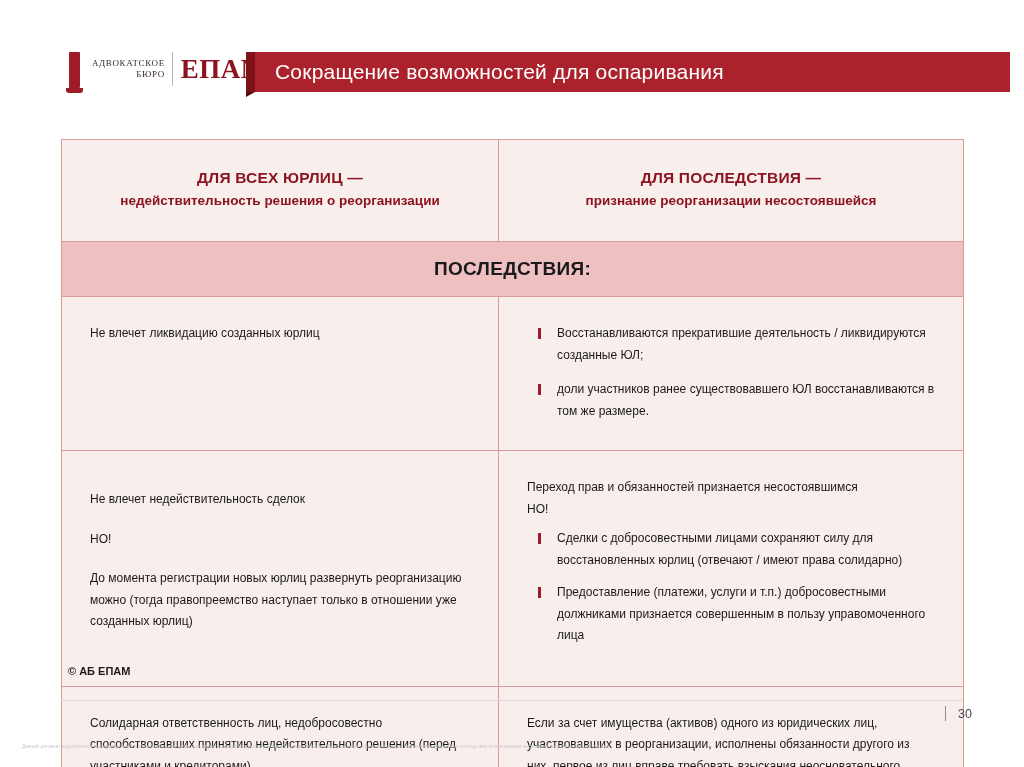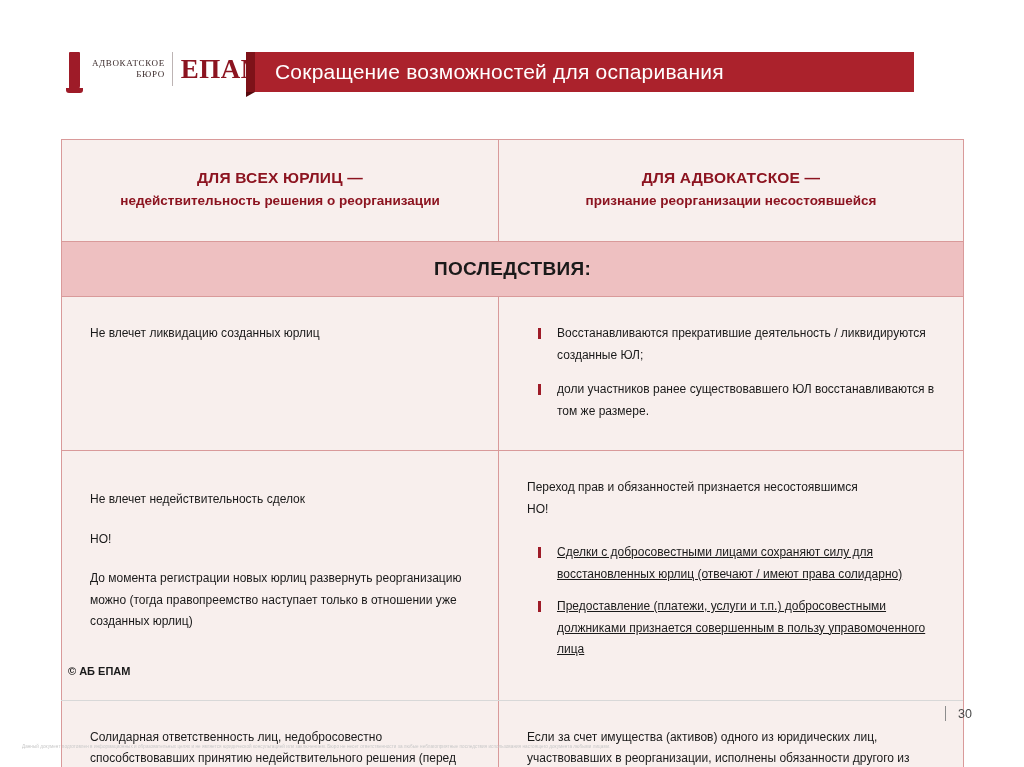--- a/index.html
+++ b/index.html
@@ -76,21 +76,21 @@
     font-weight: bold;
     letter-spacing: 0.5px;
     color: #8c1420;
     padding-left: 8px;
   }
 
   #title-bar {
     position: absolute;
     left: 246px;
     top: 52px;
-    width: 668px;
+    width: 764px;
     height: 40px;
     background: #ab222c;
   }
   #title-bar .notch {
     position: absolute;
     left: 0; top: 0;
     width: 9px; height: 40px;
     background: #7e1219;
   }
   #title-bar .tail {
@@ -276,21 +276,21 @@
 
     <tr>
       <td>
         <div class="hdr-cell">
           <div class="hdr-top">ДЛЯ ВСЕХ ЮРЛИЦ —</div>
           <div class="hdr-sub">недействительность решения о реорганизации</div>
         </div>
       </td>
       <td>
         <div class="hdr-cell">
-          <div class="hdr-top">ДЛЯ АДВОКАТСКОЕ —</div>
+          <div class="hdr-top">ДЛЯ ПОСЛЕДСТВИЯ —</div>
           <div class="hdr-sub">признание реорганизации несостоявшейся</div>
         </div>
       </td>
     </tr>
 
     <tr>
       <td class="band-cell" colspan="2">
         <span class="band-text">ПОСЛЕДСТВИЯ:</span>
       </td>
     </tr>
@@ -322,21 +322,21 @@
         <div class="body-cell pad-mid">
           <p>Не влечет недействительность сделок</p>
           <p class="center gap">НО!</p>
           <p class="gap">До момента регистрации новых юрлиц развернуть реорганизацию можно (тогда правопреемство наступает только в отношении уже созданных юрлиц)</p>
         </div>
       </td>
       <td>
         <div class="body-cell">
           <p class="lead-line">Переход прав и обязанностей признается несостоявшимся</p>
           <p class="center lead-line">НО!</p>
-          <ul class="bullets tight" style="margin-top:22px;text-decoration:underline;">
+          <ul class="bullets tight" style="margin-top:8px;">
             <li>
               <span class="bullet-mark"></span>
               <span>Сделки с добросовестными лицами сохраняют силу для восстановленных юрлиц (отвечают / имеют права солидарно)</span>
             </li>
             <li>
               <span class="bullet-mark"></span>
               <span>Предоставление (платежи, услуги и т.п.) добросовестными должниками признается совершенным в пользу управомоченного лица</span>
             </li>
           </ul>
         </div>

